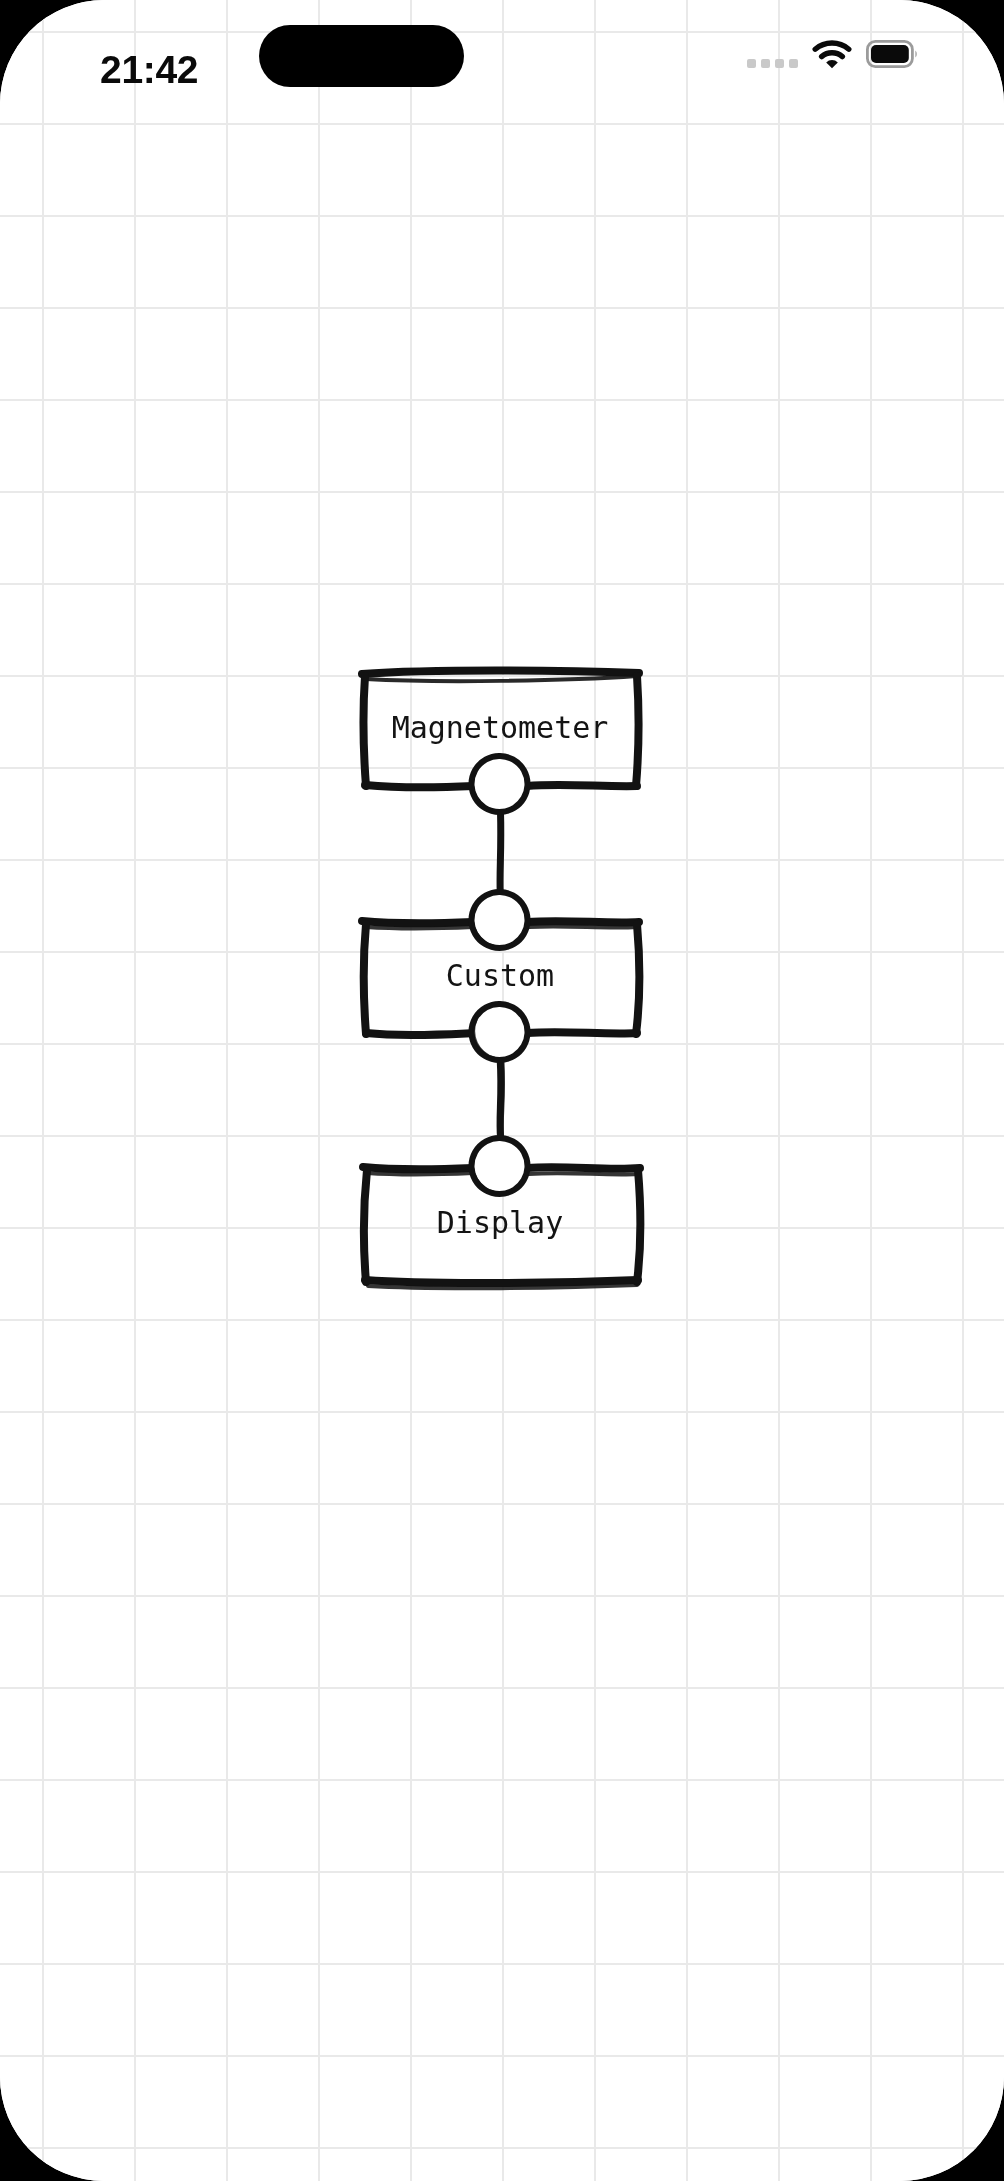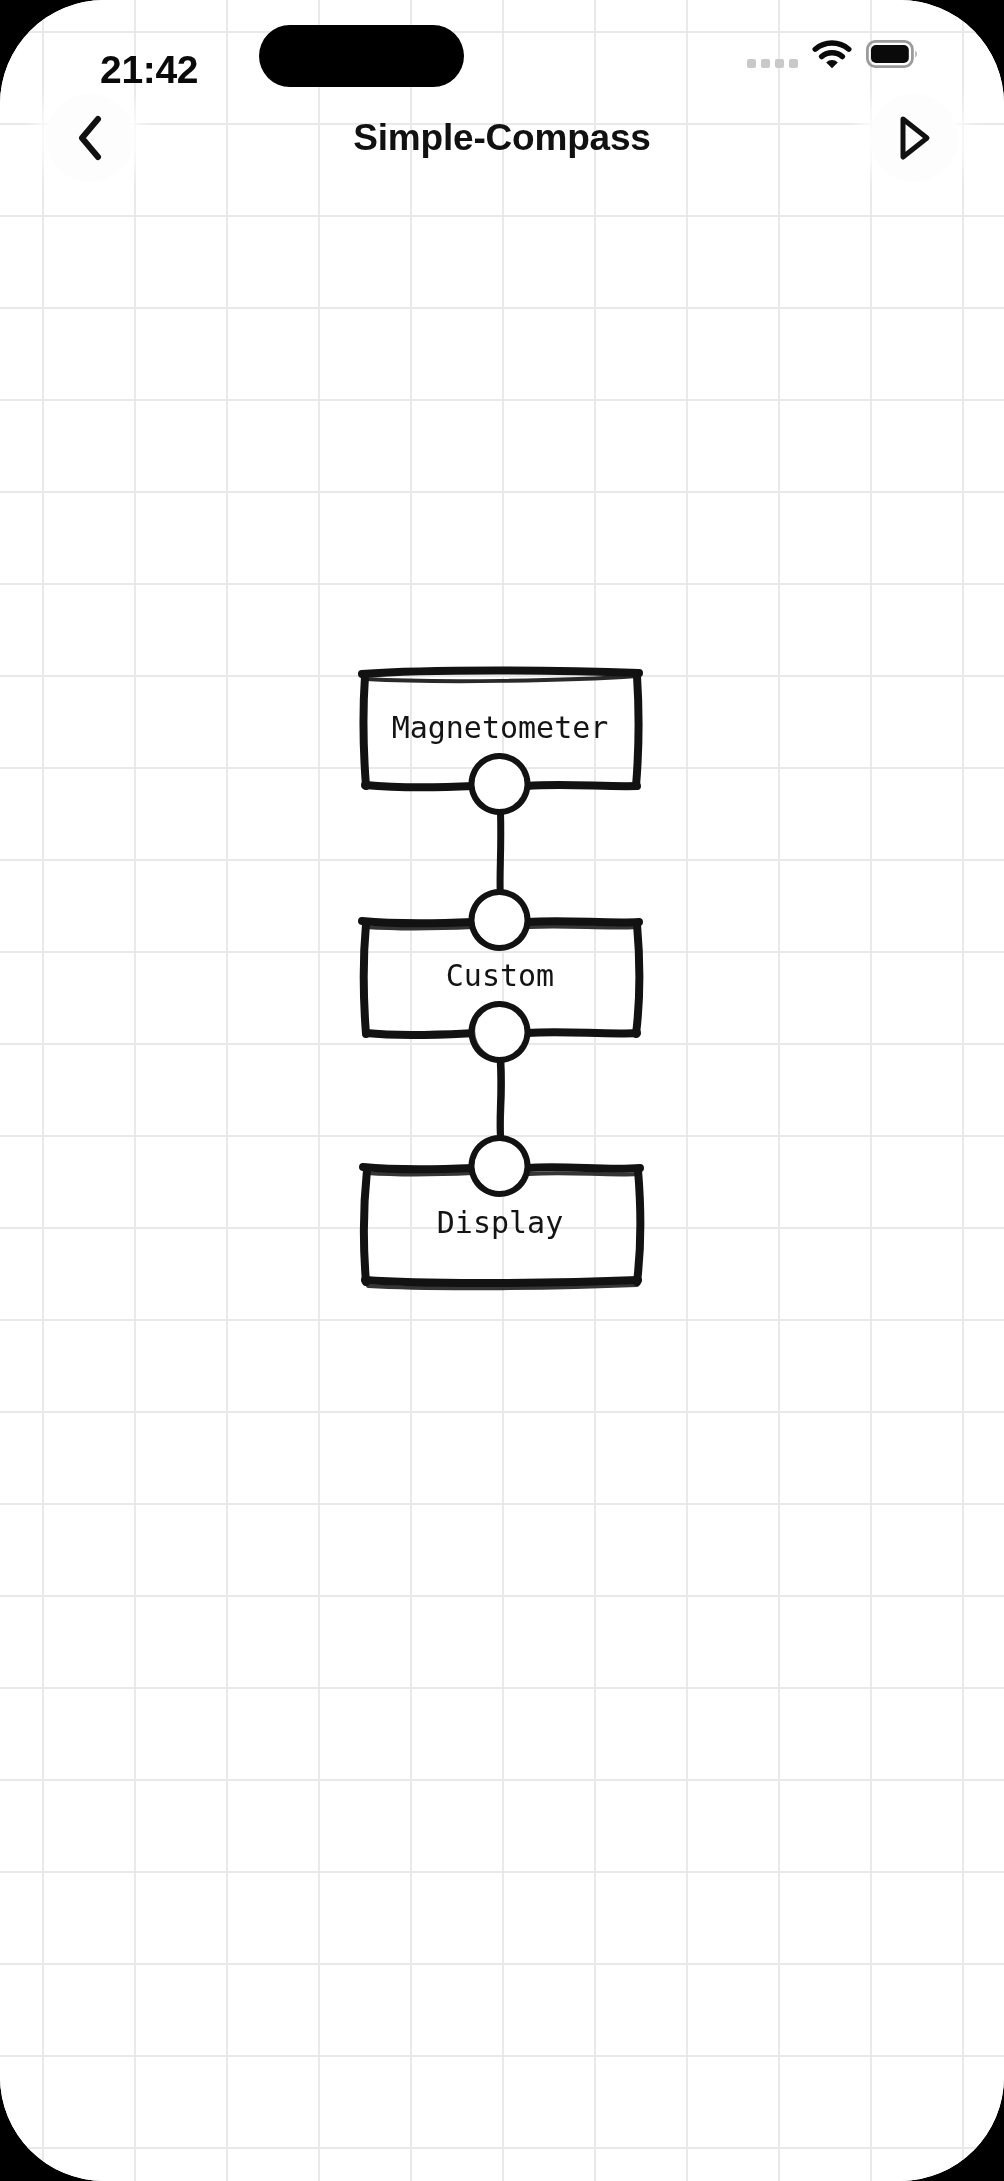--- a/index.html
+++ b/index.html
@@ -288,30 +288,15 @@
         </svg>
 
         <svg class="sb-icon" width="52" height="28" viewBox="0 0 52 28">
           <rect x="1.4" y="1.4" width="45" height="25.2" rx="8" ry="8" fill="none" stroke="#9b9b9b" stroke-width="2.8"></rect>
           <rect x="5" y="5" width="37.8" height="18" rx="5" ry="5" fill="#0a0a0a"></rect>
           <path d="M49.2 10.4 A 4.4 4.4 0 0 1 49.2 17.6 Z" fill="#b5b5b5"></path>
         </svg>
       </div>
     </div>
 
-    <div id="nav-bar">
-      <div class="nav-btn" id="nav-back">
-        <svg width="34" height="46" viewBox="0 0 34 46">
-          <path d="M25 4 L9 23 L25 42" fill="none" stroke="#111111" stroke-width="6" stroke-linecap="round" stroke-linejoin="round"></path>
-        </svg>
-      </div>
-
-      <div id="nav-title">Simple-Compass</div>
-
-      <div class="nav-btn" id="nav-run">
-        <svg width="40" height="46" viewBox="0 0 40 46">
-          <path d="M9 4 L33 23 L9 42 Z" fill="none" stroke="#111111" stroke-width="5" stroke-linecap="round" stroke-linejoin="round"></path>
-        </svg>
-      </div>
-    </div>
 
   </div>
 </div>
 
 </body></html>

